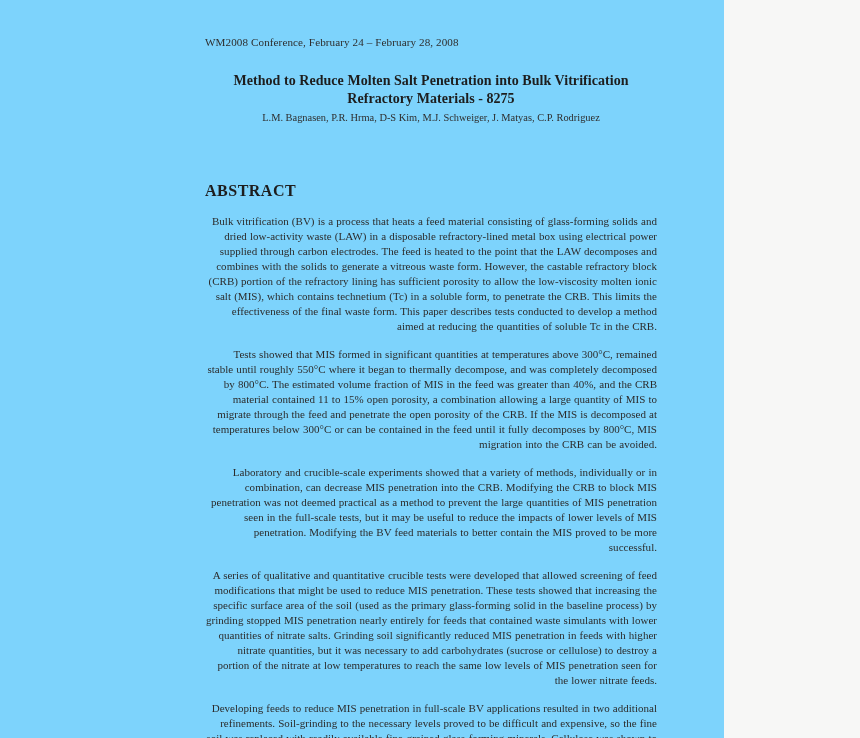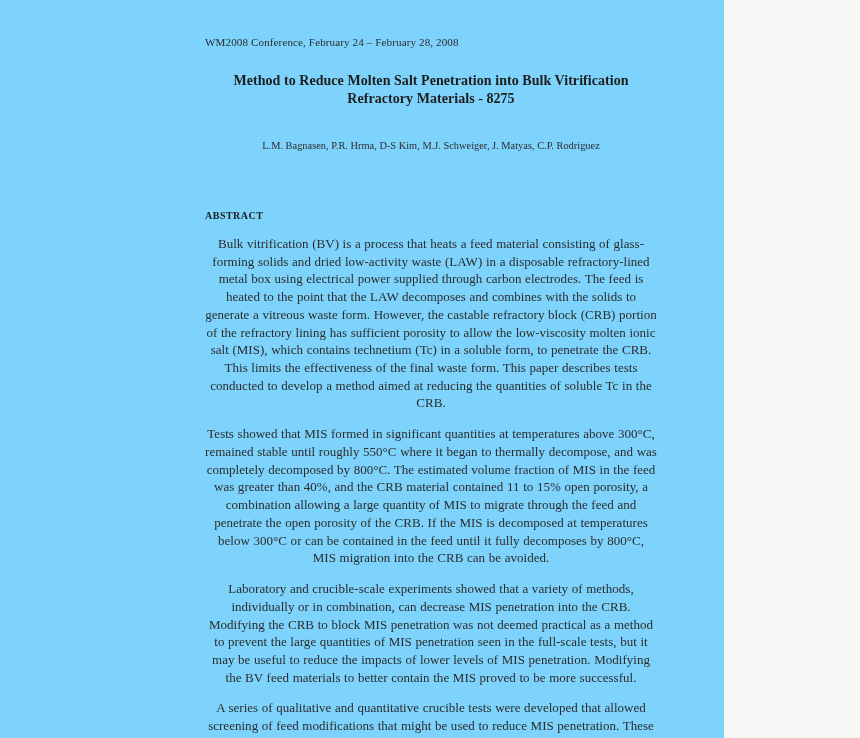--- a/index.html
+++ b/index.html
@@ -45,47 +45,47 @@
     margin-top: 22px;
     font-size: 14px;
     font-weight: bold;
     line-height: 1.32;
     text-align: center;
     color: #1d1d1d;
     letter-spacing: 0.05px;
   }
 
   .affil-block {
-    margin-top: 30px;
+    margin-top: 2px;
     text-align: center;
     font-size: 10.4px;
     line-height: 1.35;
     color: #2e2e2e;
   }
   .affil-block.second {
     margin-top: 16px;
   }
   .affil-line {
     display: block;
     white-space: nowrap;
   }
 
   .section-heading {
     margin-top: 57px;
-    font-size: 10px;
+    font-size: 16px;
     font-weight: bold;
     letter-spacing: 0.5px;
     color: #1d1d1d;
   }
 
   .para {
     margin-top: 13px;
-    font-size: 13px;
+    font-size: 11px;
     line-height: 1.365;
-    text-align: center;
+    text-align: right;
     color: #2c2c2c;
     letter-spacing: 0.02px;
     word-spacing: 0.35px;
   }
   .para.first-para {
     margin-top: 14px;
   }
 
   
   .column { -webkit-font-smoothing: antialiased; }

